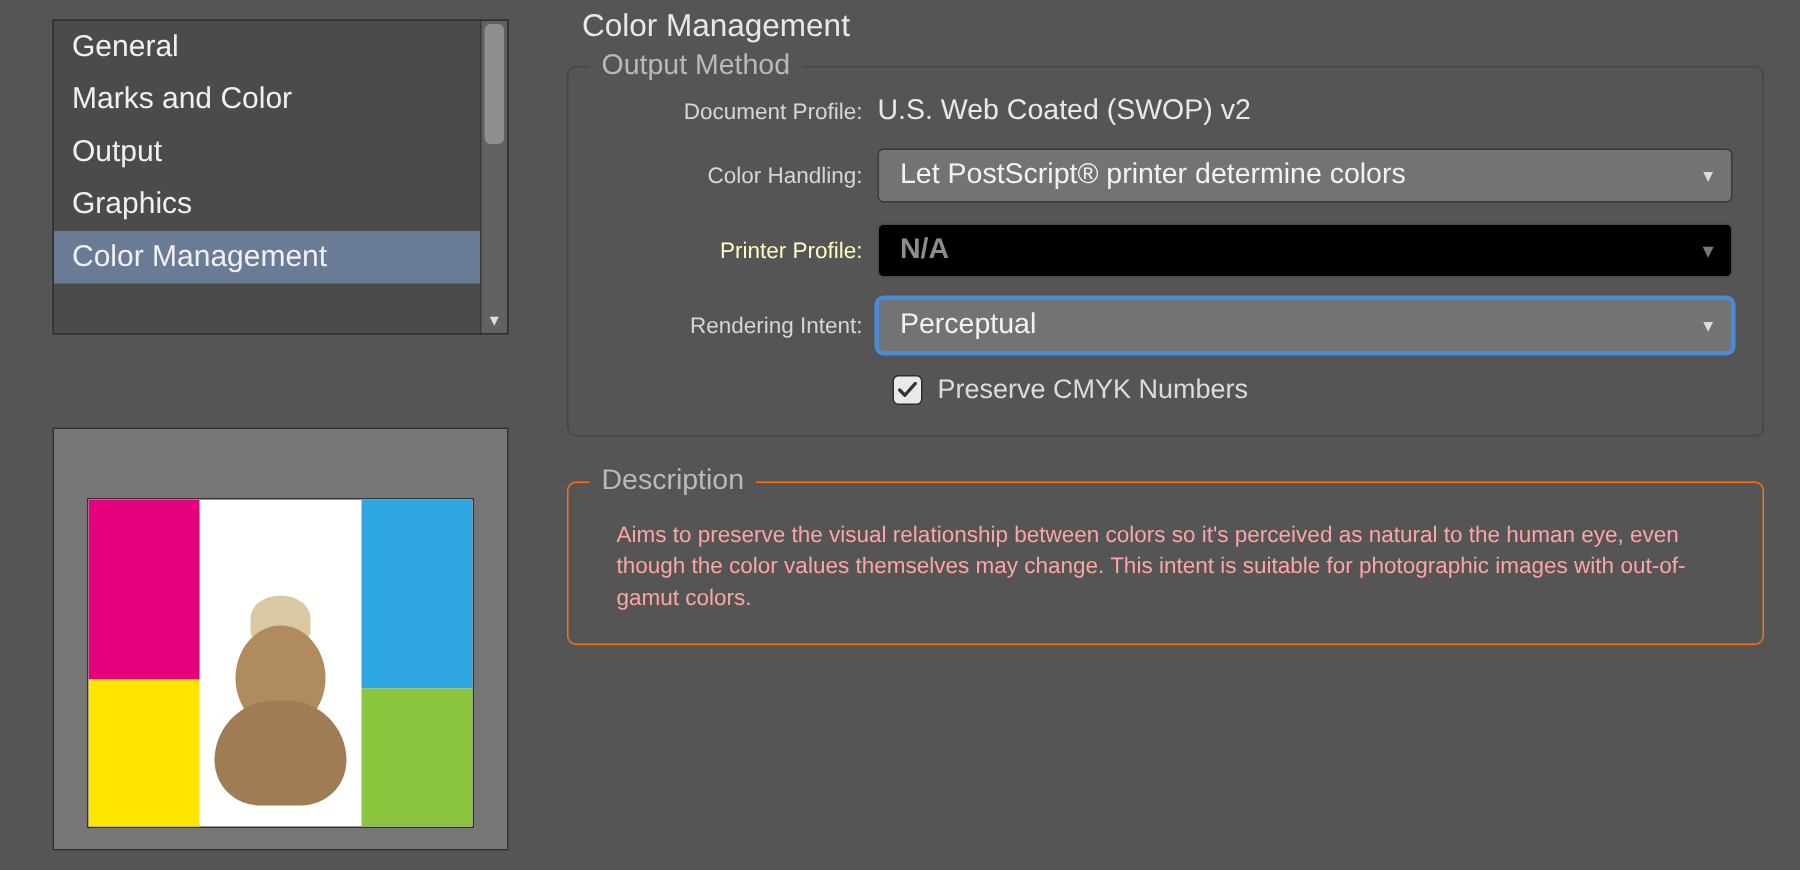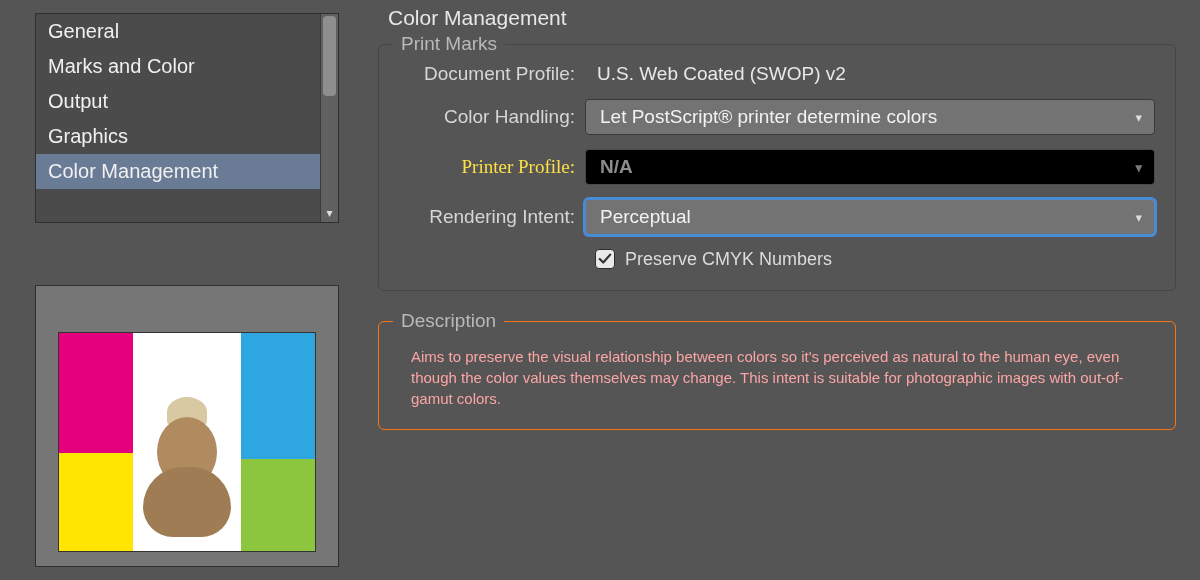--- a/index.html
+++ b/index.html
@@ -129,27 +129,26 @@
     display: flex;
     align-items: center;
     margin-bottom: 14px;
   }
   .row:last-child { margin-bottom: 0; }
   .label {
     width: 186px;
     text-align: right;
     padding-right: 10px;
     color: #d6d6d6;
-    font-size: 19px;
-  }
-  .label.disabled { color: #fde047; font-family: Liberation Serif, serif; }
+    font-size: 15px;
+  }
+  .label.disabled { color: #fef9c3; }
   .value-static {
     color: #e8e8e8;
     font-size: 19px;
-    margin-left: 12px;
   }
   .select {
     flex: 1;
     background: #737373;
     border: 1px solid #3a3a3a;
     border-radius: 4px;
     height: 36px;
     display: flex;
     align-items: center;
     padding: 0 36px 0 14px;
@@ -171,21 +170,21 @@
     position: absolute;
     right: 12px;
     top: 50%;
     transform: translateY(-50%);
     font-size: 13px;
     color: #dcdcdc;
   }
   .select.disabled .chev { color: #777; }
   .checkbox-row {
     display: flex;
-    align-items: flex-start;
+    align-items: flex-end;
     padding-left: 196px;
   }
   .checkbox {
     width: 20px; height: 20px;
     background: #e9e9e9;
     border: 1px solid #2e2e2e;
     border-radius: 4px;
     display: flex; align-items:center; justify-content:center;
     margin-right: 10px;
   }
@@ -232,21 +231,21 @@
         <div class="body"></div>
       </div>
     </div>
   </div>
 </div>
 
 <div class="right-col">
   <div class="section-title">Color Management</div>
 
   <div class="fieldset">
-    <div class="legend">Print Marks</div>
+    <div class="legend">Output Method</div>
 
     <div class="row">
       <div class="label">Document Profile:</div>
       <div class="value-static">U.S. Web Coated (SWOP) v2</div>
     </div>
 
     <div class="row">
       <div class="label">Color Handling:</div>
       <div class="select">
         <span>Let PostScript® printer determine colors</span>

